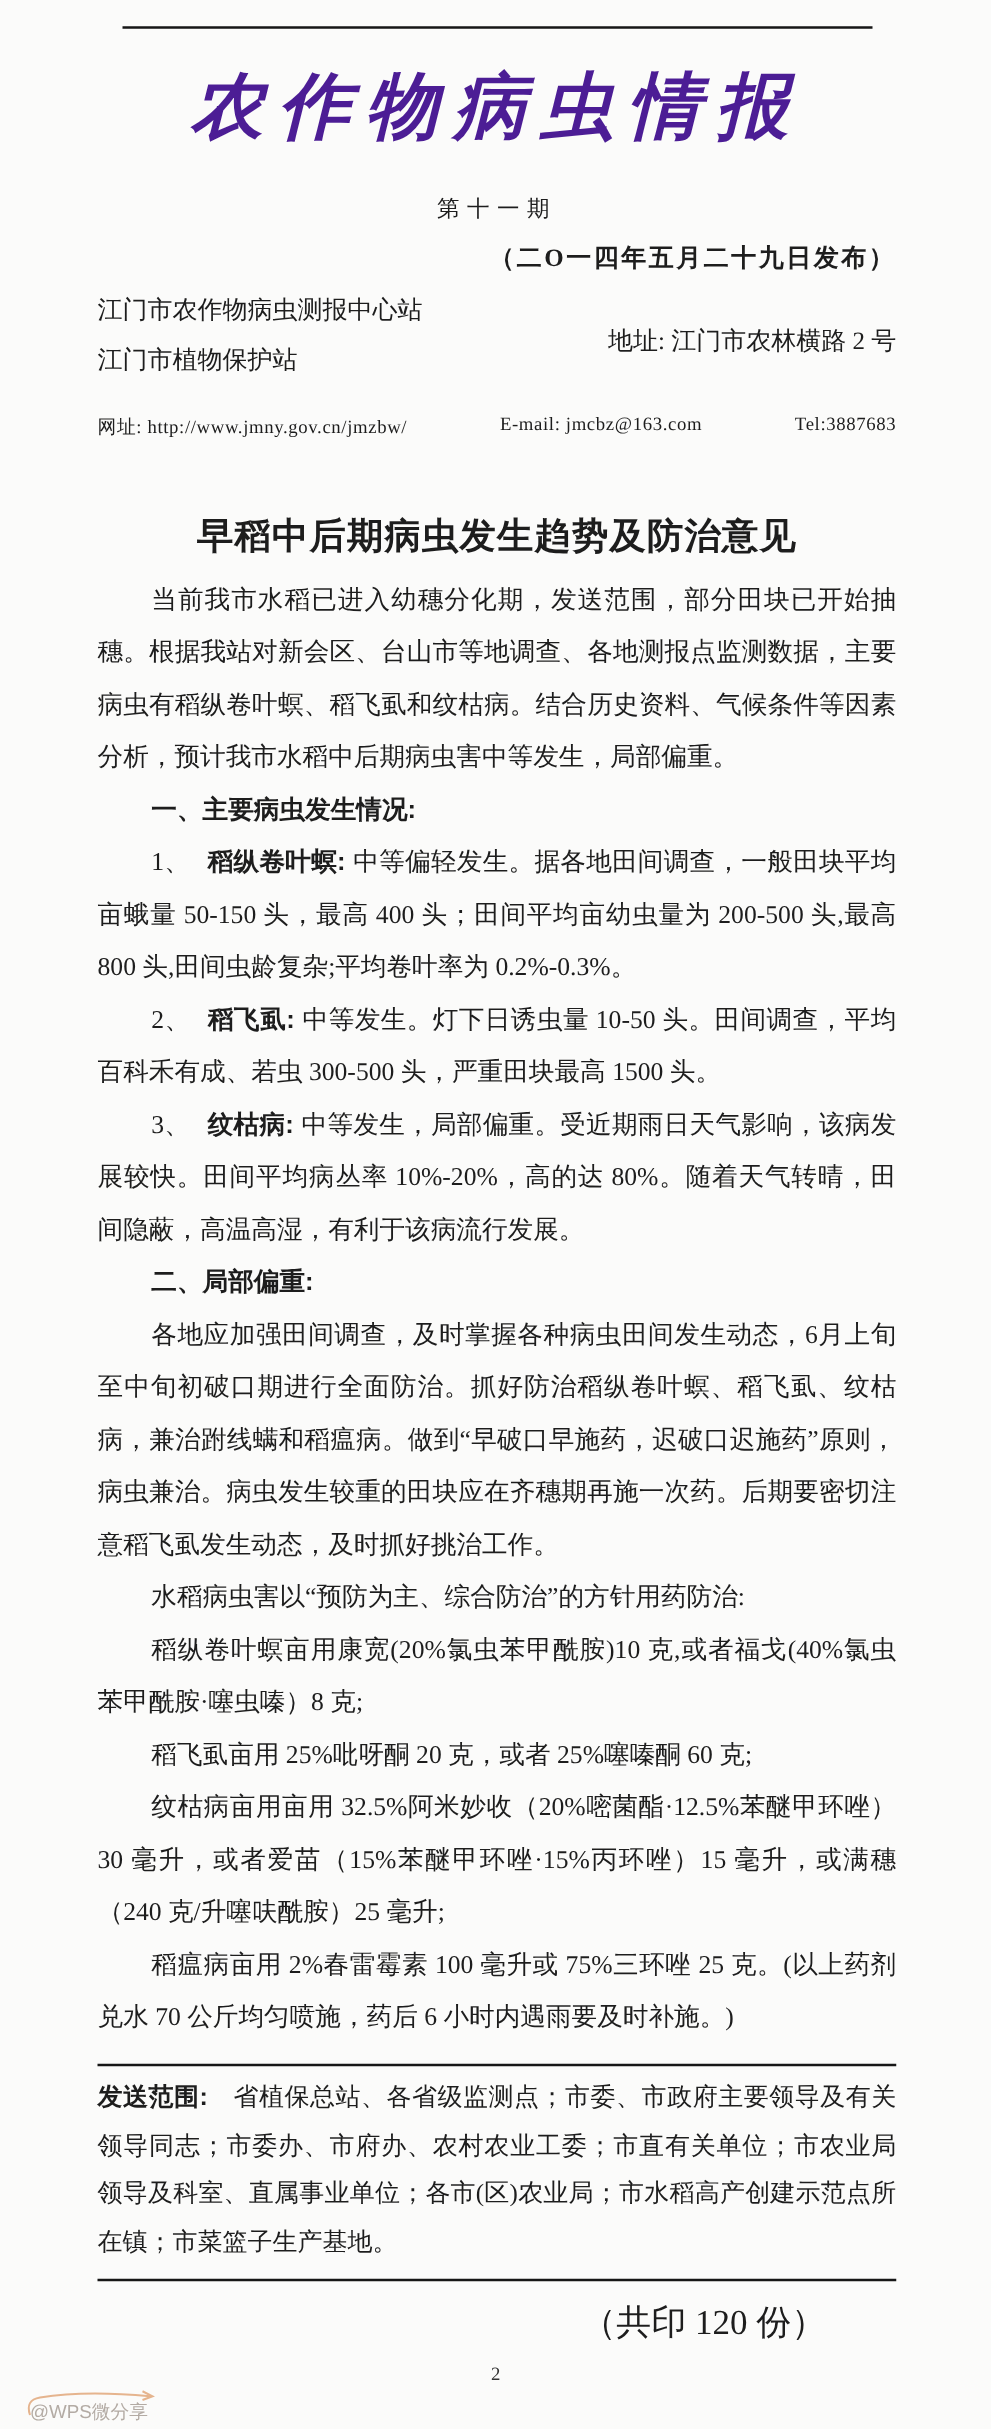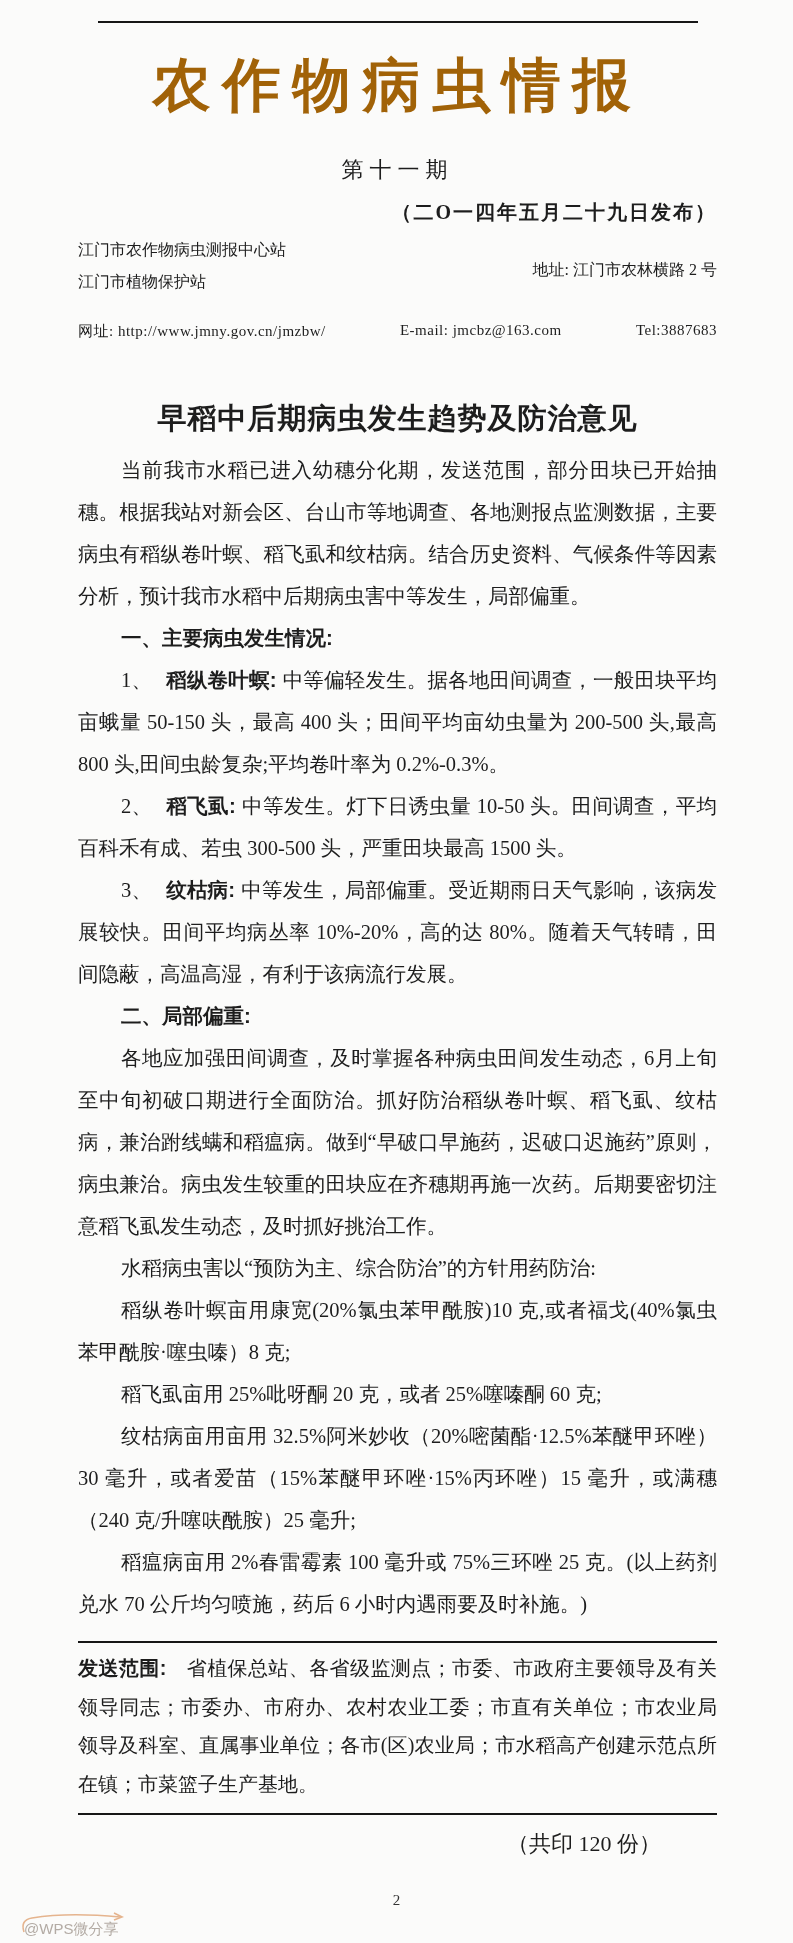--- a/index.html
+++ b/index.html
@@ -12,60 +12,60 @@
   }
   .page{padding:21px 76px 0 78px;}
   .top-rule{border-top:2px solid #161616;width:600px;margin:0 auto;}
   .doc-title{
     text-align:center;
     font-size:58px;font-weight:700;
     letter-spacing:12px;
     margin-top:24px;
     font-family:"Liberation Serif","DejaVu Serif",serif;
   }
-  .issue{ text-align:center;font-size:22px;letter-spacing:6px;margin-top:30px;}
+  .issue{ text-align:center;font-size:18px;letter-spacing:6px;margin-top:30px;}
   .pub-date{text-align:right;font-size:20px;letter-spacing:2px;margin-top:14px;font-weight:bold;}
-  .org-row{display:flex;justify-content:space-between;align-items:center;margin-top:8px;font-size:16px;}
+  .org-row{display:flex;justify-content:space-between;align-items:center;margin-top:8px;font-size:20px;}
   .org-left div{line-height:2.0;}
   .org-right{padding-top:8px;}
   .contact-row{display:flex;justify-content:space-between;font-size:15px;margin-top:24px;letter-spacing:0.5px;}
   .article-title{
     text-align:center;font-weight:700;font-size:29px;
     margin-top:58px;letter-spacing:1px;
     font-family:"Liberation Sans","DejaVu Sans",sans-serif;
   }
   .body-text{font-size:20.5px;line-height:2.05;text-align:justify;margin-top:10px;}
   .body-text p{margin:0;text-indent:2.1em;}
   .sec-title{font-weight:700;font-family:"Liberation Sans","DejaVu Sans",sans-serif;}
   .item-num{margin-right:14px;}
   .item-name{font-weight:700;font-family:"Liberation Sans","DejaVu Sans",sans-serif;margin-right:6px;}
   .dist-block{
     border-top:2px solid #161616;border-bottom:2px solid #161616;
     margin-top:16px;padding:6px 0 10px;
     font-size:20px;line-height:1.92;text-align:justify;
   }
   .dist-label{font-weight:700;font-family:"Liberation Sans","DejaVu Sans",sans-serif;margin-right:20px;}
-  .print-count{text-align:right;padding-right:56px;font-size:22px;margin-top:14px;}
+  .print-count{text-align:right;padding-right:56px;font-size:28px;margin-top:14px;}
   .page-num{position:absolute;left:0;bottom:34px;width:100%;text-align:center;font-size:15px;color:#333;}
   .watermark{
     position:absolute;left:24px;bottom:4px;
     font-size:15px;color:#b3aba4;
     font-family:"Liberation Sans","DejaVu Sans",sans-serif;
   }
   .watermark svg{position:absolute;left:-6px;top:-10px;}
   .watermark span{position:relative;z-index:1;}
 </style>
 </head>
 <body>
 
 <div class="page">
 
   <div class="top-rule"></div>
 
-  <div class="doc-title" style="color:#a16207;">农作物病虫情报</div>
+  <div class="doc-title" style="color:#4c1d95;font-style:italic;">农作物病虫情报</div>
 
   <div class="issue">第十一期</div>
 
   <div class="pub-date">（二O一四年五月二十九日发布）</div>
 
   <div class="org-row">
     <div class="org-left">
       <div>江门市农作物病虫测报中心站</div>
       <div>江门市植物保护站</div>
     </div>

